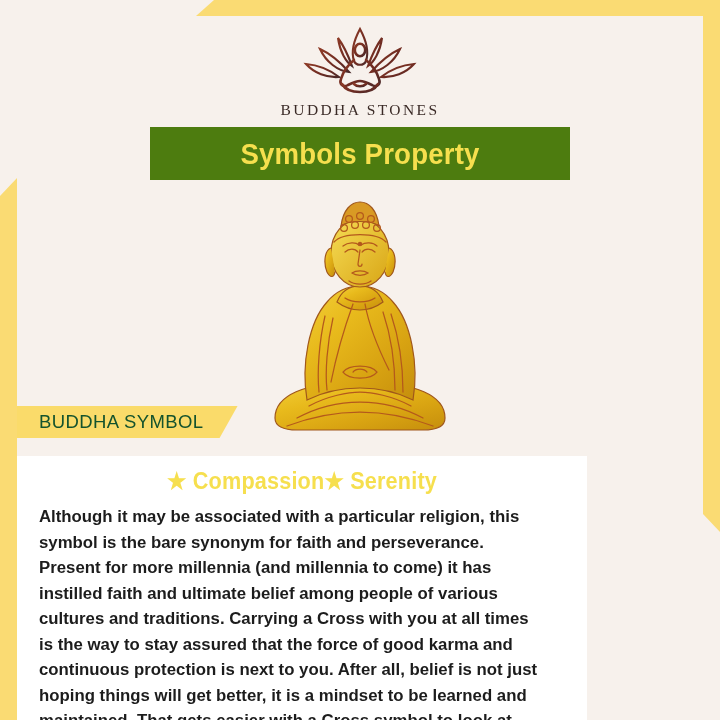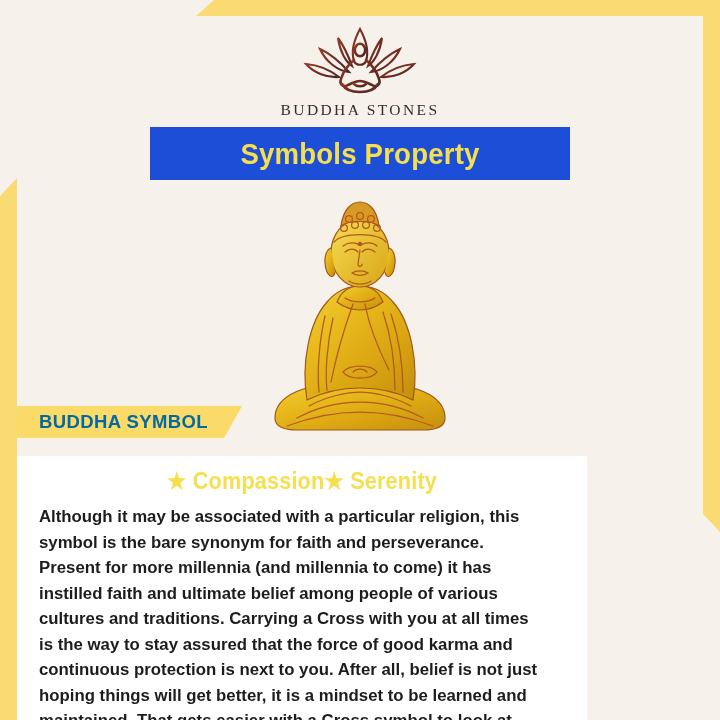--- a/index.html
+++ b/index.html
@@ -52,21 +52,21 @@
     font-size:15.5px;
     letter-spacing:2.4px;
     color:#3a2a26;
     font-weight:400;
   }
 
   
   .title-banner{
     position:absolute;
     left:150px;top:127px;width:420px;height:53px;
-    background:#1d4ed8;
+    background:#4d7c0f;
     display:flex;align-items:center;justify-content:center;
     z-index:4;
     box-shadow:0 0 0 0 rgba(0,0,0,0);
   }
   .title-text{
     font-family:"Liberation Sans Narrow","Liberation Sans", sans-serif;
     font-weight:bold;
     font-size:30px;
     color:#f6df4e;
     letter-spacing:.2px;
@@ -87,24 +87,24 @@
   .ribbon{
     position:absolute;
     left:17px;top:406px;height:32px;
     background:#fadb6a;
     padding:0 34px 0 22px;
     display:flex;align-items:center;
     clip-path:polygon(0 0, 100% 0, calc(100% - 18px) 100%, 0 100%);
     z-index:5;
   }
   .ribbon-text{
-    color:#0369a1;
+    color:#14532d;
     font-size:18.5px;
     letter-spacing:.4px;
-    font-weight:700;
+    font-weight:400;
     white-space:nowrap;
   }
 
   
   .panel{
     position:absolute;
     left:17px;top:456px;width:570px;height:264px;
     background:#ffffff;
     z-index:4;
   }

